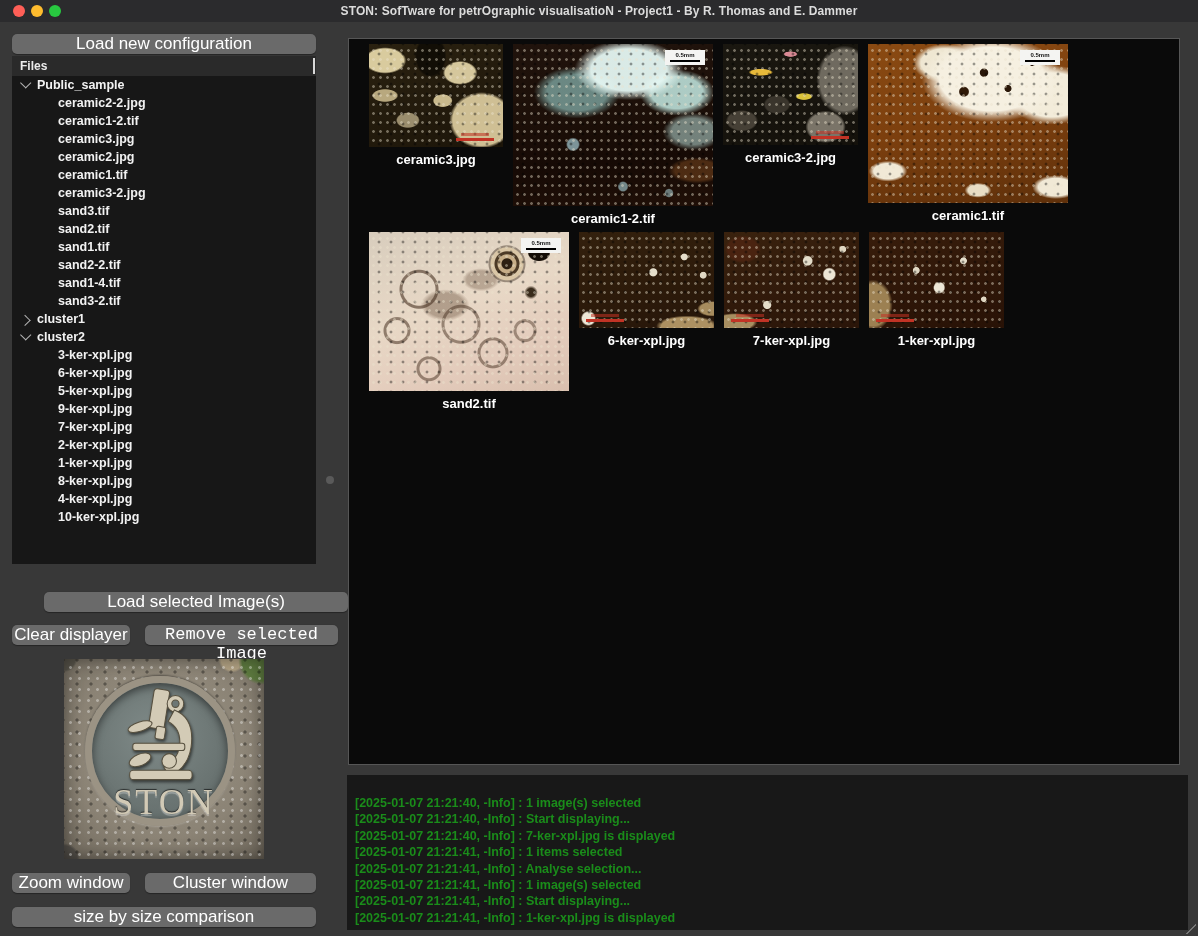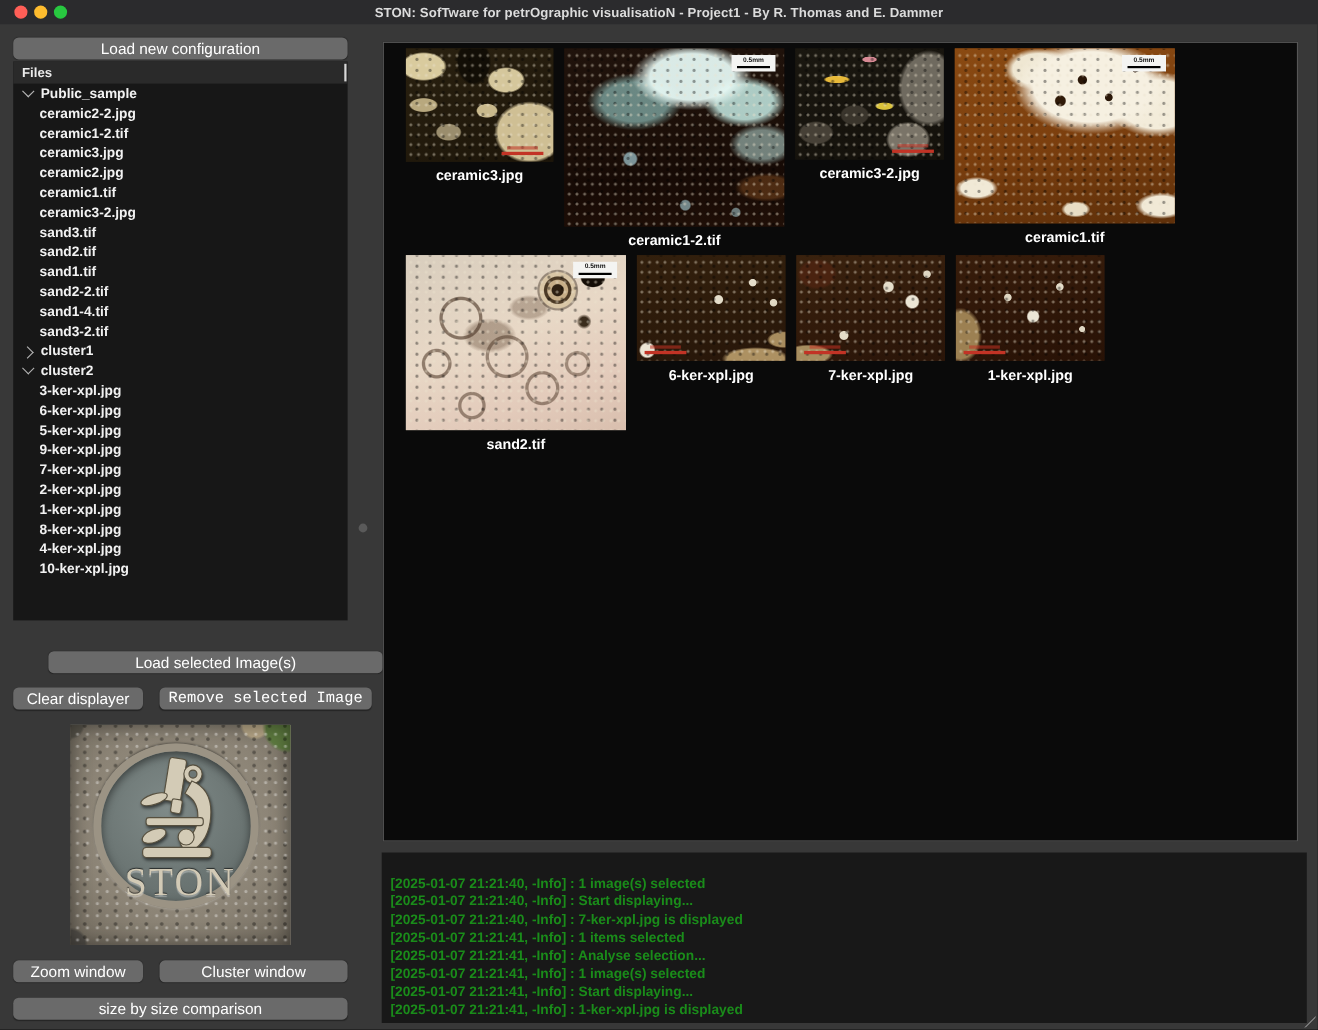--- a/index.html
+++ b/index.html
@@ -16,41 +16,41 @@
     color:#dcdcdc;font-size:12px;font-weight:bold;letter-spacing:.1px;
   }
   .light{position:absolute;top:5px;width:12px;height:12px;border-radius:50%;}
   #light-close{left:13px;background:#ff5f57;}
   #light-min{left:31px;background:#febc2e;}
   #light-zoom{left:49px;background:#28c840;}
 
   
   .btn{
     position:absolute;background:#6a6a6a;border:none;border-radius:5px;
-    color:#fff;font-family:"Liberation Sans",sans-serif;font-size:14px;
+    color:#fff;font-family:"Liberation Sans",sans-serif;font-size:17px;
     height:20px;padding:0;cursor:default;box-shadow:0 .5px 1px rgba(0,0,0,.35);
   }
   #btn-load-config{left:12px;top:34px;width:304px;}
   #btn-load-selected{left:12px;top:592px;width:304px;margin-left:32px;}
   #btn-clear{left:12px;top:625px;width:118px;}
   #btn-remove{left:145px;top:625px;width:193px;font-family:Liberation Mono, monospace;}
   #btn-zoomwin{left:12px;top:873px;width:118px;}
   #btn-clusterwin{left:145px;top:873px;width:171px;}
   #btn-sizecomp{left:12px;top:907px;width:304px;}
 
   
   #files-panel{position:absolute;left:12px;top:56px;width:304px;height:508px;background:#171717;}
   #files-header{position:relative;height:20px;background:#2a2a2a;color:#ebebeb;
     font-size:12px;font-weight:bold;line-height:20px;padding-left:8px;}
   #files-header::after{content:'';position:absolute;right:1px;top:2px;bottom:2px;width:2px;background:#d8d8d8;}
   #file-tree{position:absolute;top:20px;left:0;right:0;bottom:0;overflow:hidden;}
   .tree-row{height:18px;display:flex;align-items:center;color:#f2f2f2;
     font-size:12.5px;font-weight:bold;white-space:nowrap;}
   .tree-row.folder{padding-left:9px;}
-  .tree-row.child{padding-left:24px;}
+  .tree-row.child{padding-left:46px;}
   .tree-row.selected{background:#3a8a28;}
   .chev{width:7px;height:7px;margin-right:8px;flex:0 0 auto;
     border-right:1.6px solid #b5b5b5;border-bottom:1.6px solid #b5b5b5;}
   .chev.down{transform:rotate(45deg) translate(-1px,-2px);}
   .chev.right{transform:rotate(-45deg) translate(-1px,1px);}
 
   
   #splitter-dot{position:absolute;left:326px;top:476px;width:8px;height:8px;border-radius:50%;background:#5a5a5a;}
 
   

